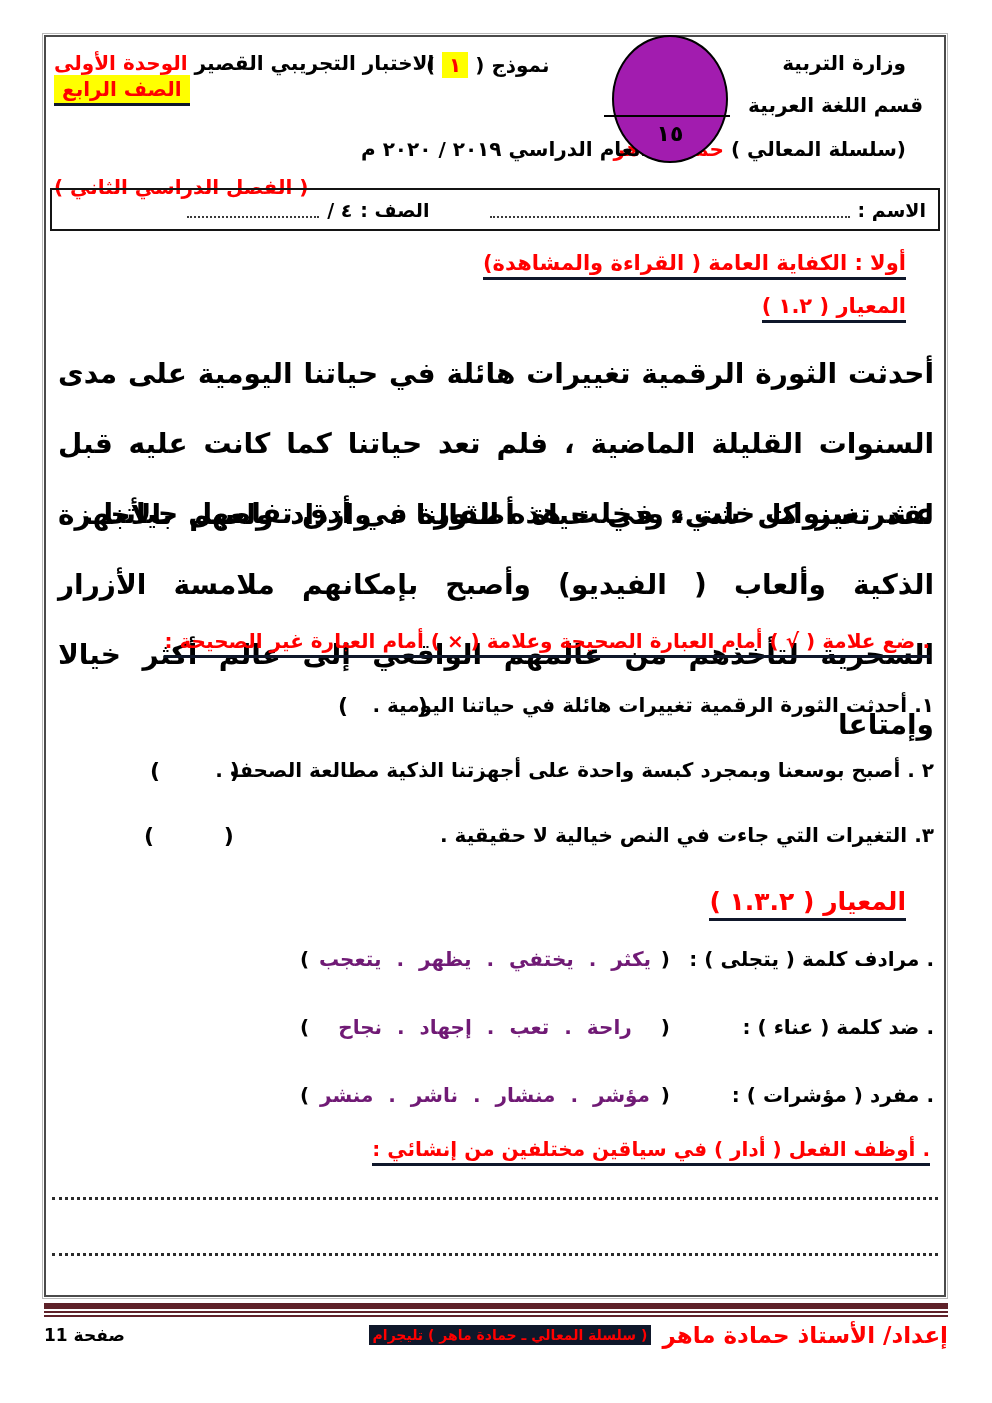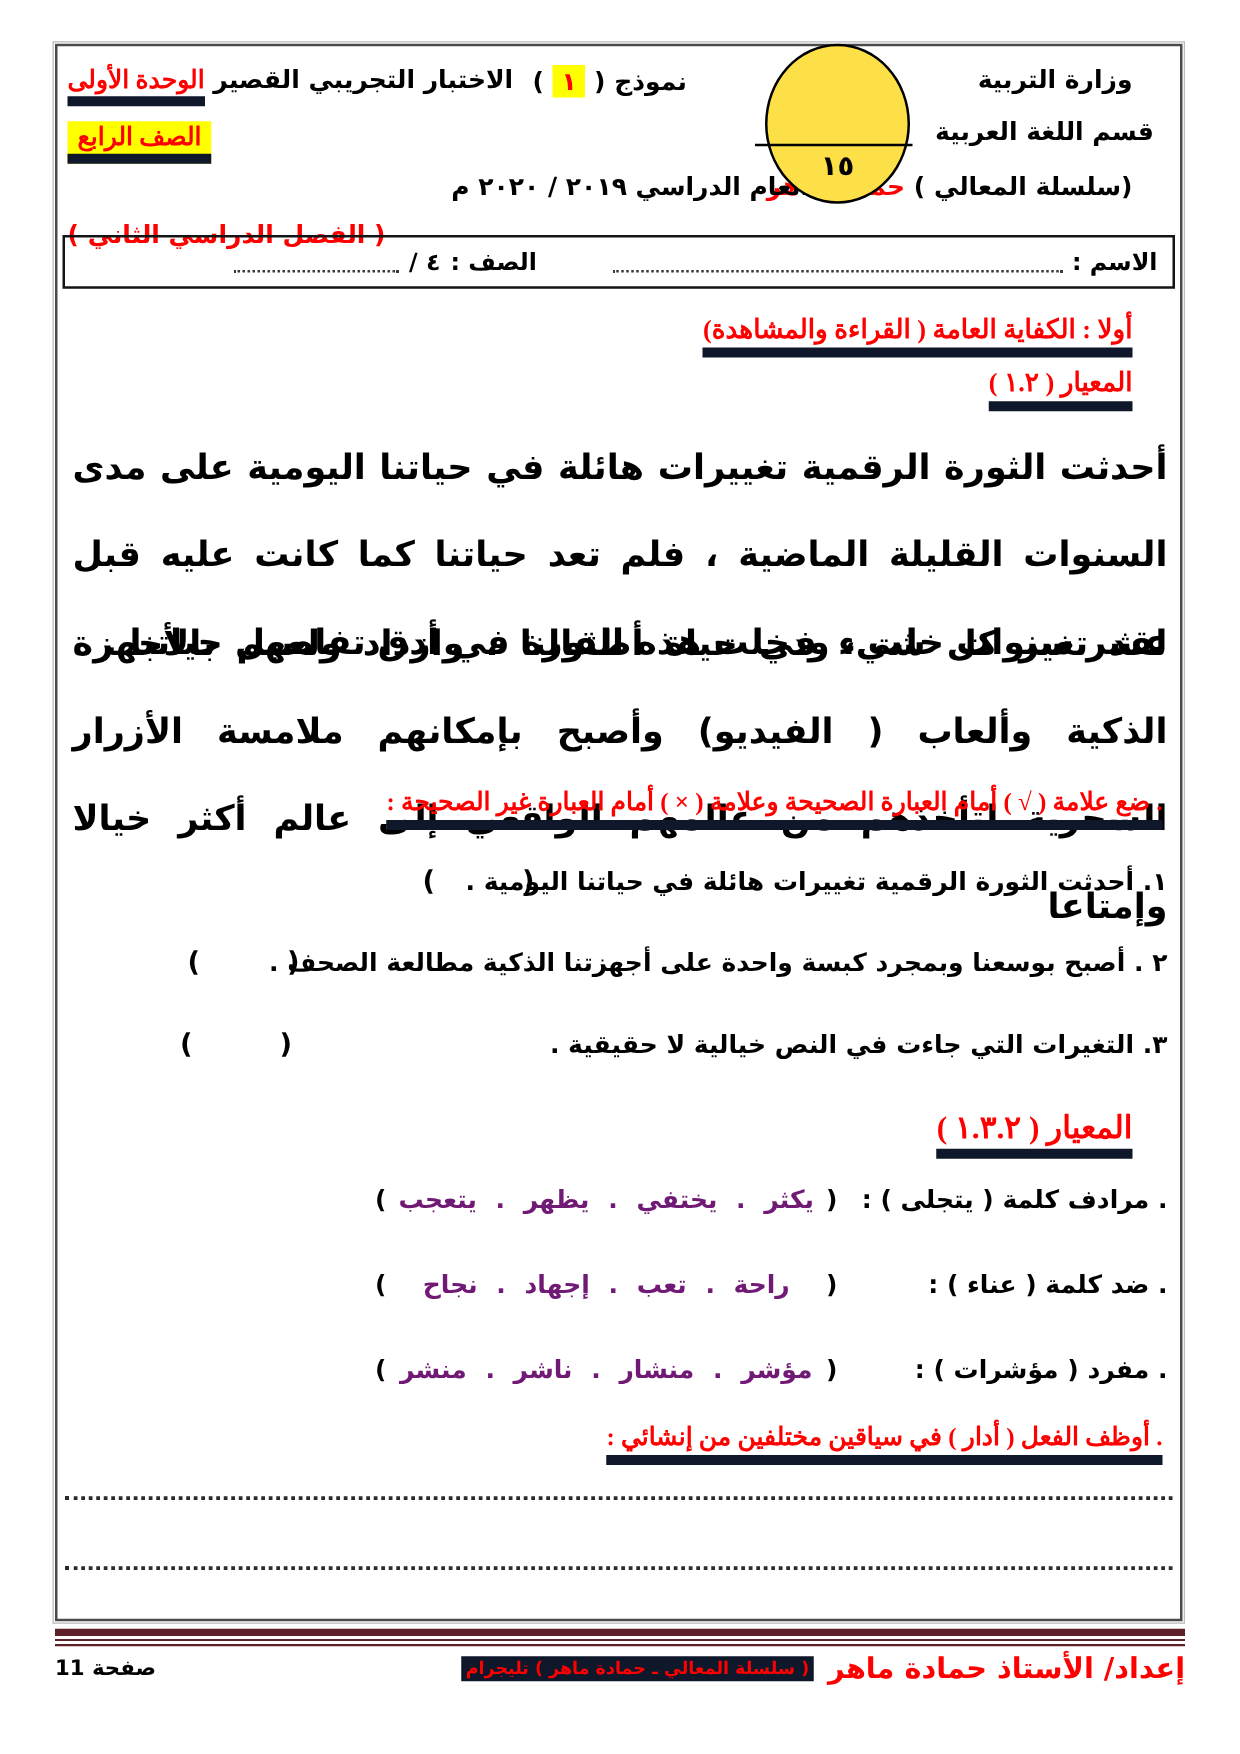--- a/index.html
+++ b/index.html
@@ -9,25 +9,25 @@
     font-family:"DejaVu Sans", sans-serif; direction:rtl; overflow:hidden; color:#000;
   }
   .frame {
     position:absolute; left:44px; top:35px; width:902px; height:1262px;
     border:2px solid #4a4a4a; outline:1px solid #b9b9b9; outline-offset:1px;
     background:#fff;
   }
   .abs { position:absolute; }
   .red { color:#ff0000; }
   .hl { background:#ffff00; }
-  .u-red { border-bottom:8px solid #0f172a; padding-bottom:2px;font-family:Liberation Serif, serif; }
+  .u-red { border-bottom:3px solid #0f172a; padding-bottom:2px; }
   .hdr { font-size:20px; font-weight:bold; white-space:nowrap; }
   
   .circle { position:absolute; left:566px; top:-2px; width:116px; height:128px;
-            border:2px solid #000; border-radius:50%; background:#fde047; }
+            border:2px solid #000; border-radius:50%; background:#a21caf; }
   .circle .chord { position:absolute; left:-10px; top:78px; width:126px; height:2px; background:#000; }
   .circle .score { position:absolute; left:0; top:84px; width:100%; text-align:center;
                    font-size:22px; font-weight:bold; }
   
   .namebox { position:absolute; left:4px; top:151px; width:890px; height:43px;
              border:2px solid #141414; display:flex; align-items:center;
              padding:0 12px; font-size:19px; font-weight:bold; }
   .dotfill { border-bottom:2px dotted #3a3a3a; height:16px; }
   
   .para { position:absolute; right:10px; left:12px; font-size:28px; font-weight:bold;
@@ -79,21 +79,21 @@
 
     <div class="circle">
       <div class="chord"></div>
       <div class="score">١٥</div>
     </div>
 
     <div class="abs hdr" style="left:8px; top:14px;">
       <span>الاختبار التجريبي القصير</span>
       <span class="red u-red">الوحدة الأولى</span>
     </div>
-    <div class="abs hdr" style="left:8px; top:60px;text-align:right;">
+    <div class="abs hdr" style="left:8px; top:40px;text-align:right;">
       <span class="red hl u-red" style="padding:2px 8px;">الصف الرابع</span>
     </div>
     <div class="abs hdr red" style="left:8px; top:102px;margin-top:36px;">( الفصل الدراسي الثاني )</div>
 
     <div class="namebox">
       <span>الاسم :</span>
       <span class="dotfill" style="flex:0 0 360px; margin:0 8px;"></span>
       <span style="flex:0 0 52px;"></span>
       <span>الصف :</span>
       <span style="margin:0 8px;">٤ /</span>

